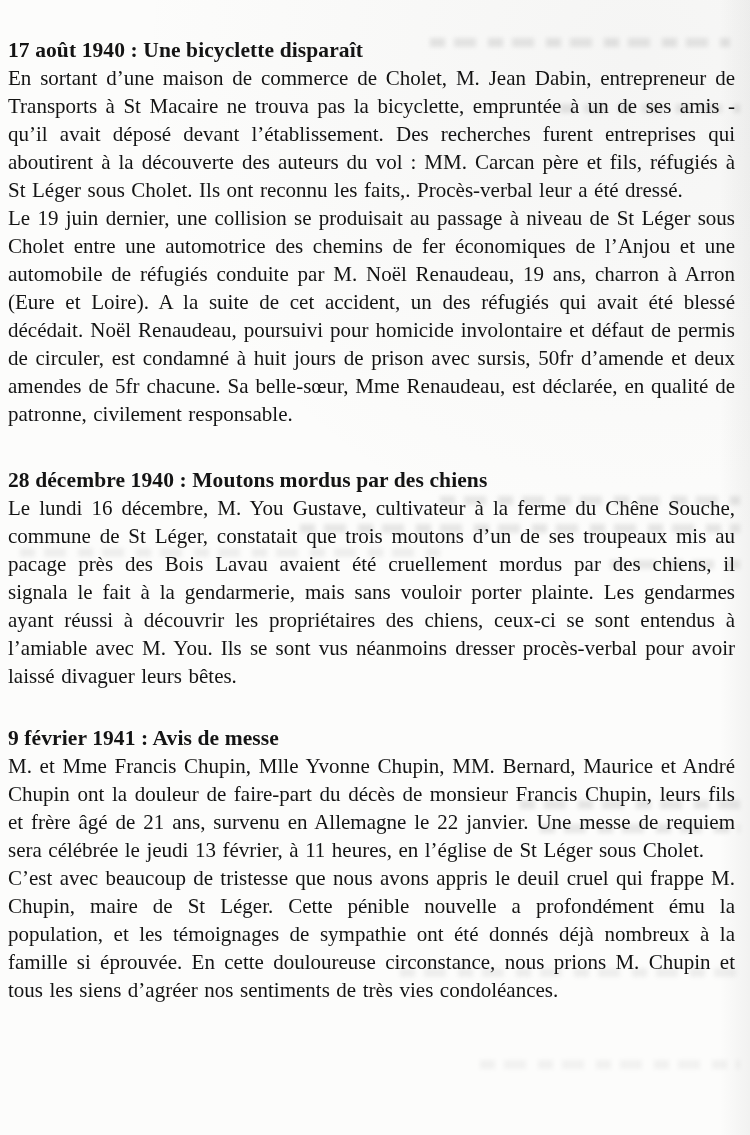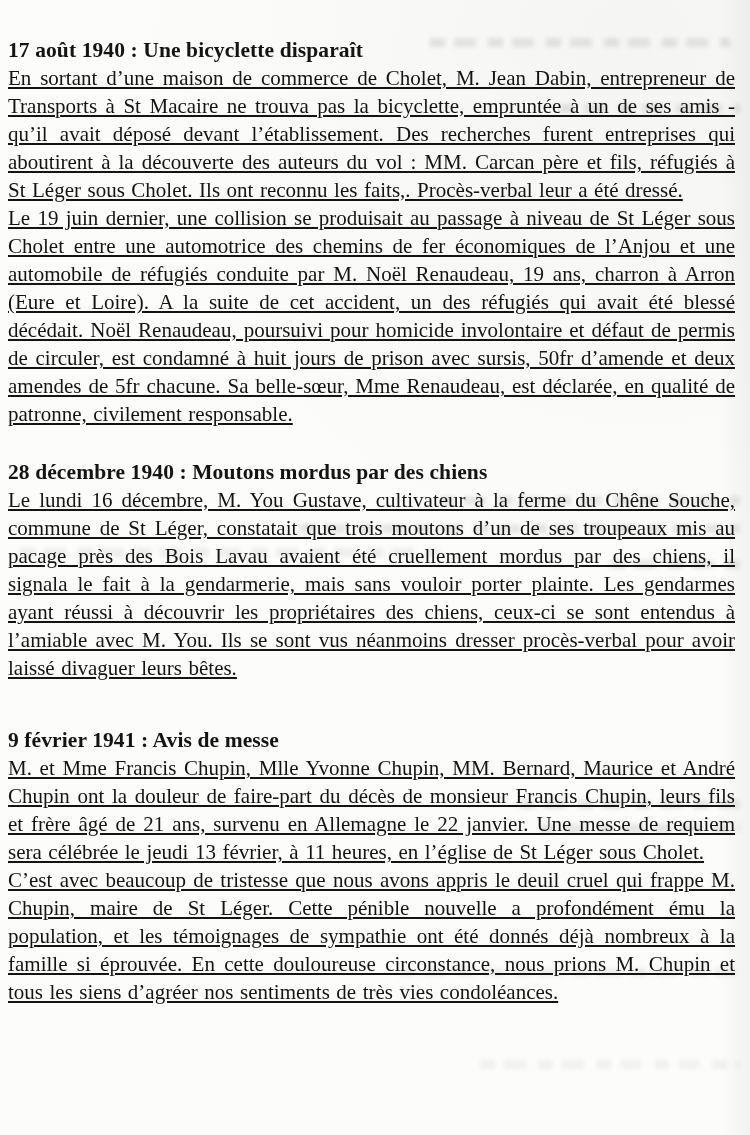--- a/index.html
+++ b/index.html
@@ -39,25 +39,24 @@
     letter-spacing: 0.1px;
     white-space: nowrap;
   }
   .section-paragraph {
     font-size: 21px;
     line-height: 28px;
     margin: 0;
     text-align: justify;
     text-justify: inter-word;
     word-spacing: 0.06em;
-    text-decoration: underline;
   }
   .section { margin: 0; }
-  .section.gap-medium { margin-top: 30px; }
-  .section.gap-large  { margin-top: 44px; }
+  .section.gap-medium { margin-top: 38px; }
+  .section.gap-large  { margin-top: 34px; }
 
   
   .bleed {
     position: absolute;
     z-index: 1;
     height: 9px;
     filter: blur(2px);
     opacity: 0.16;
     background: repeating-linear-gradient(
       90deg,

